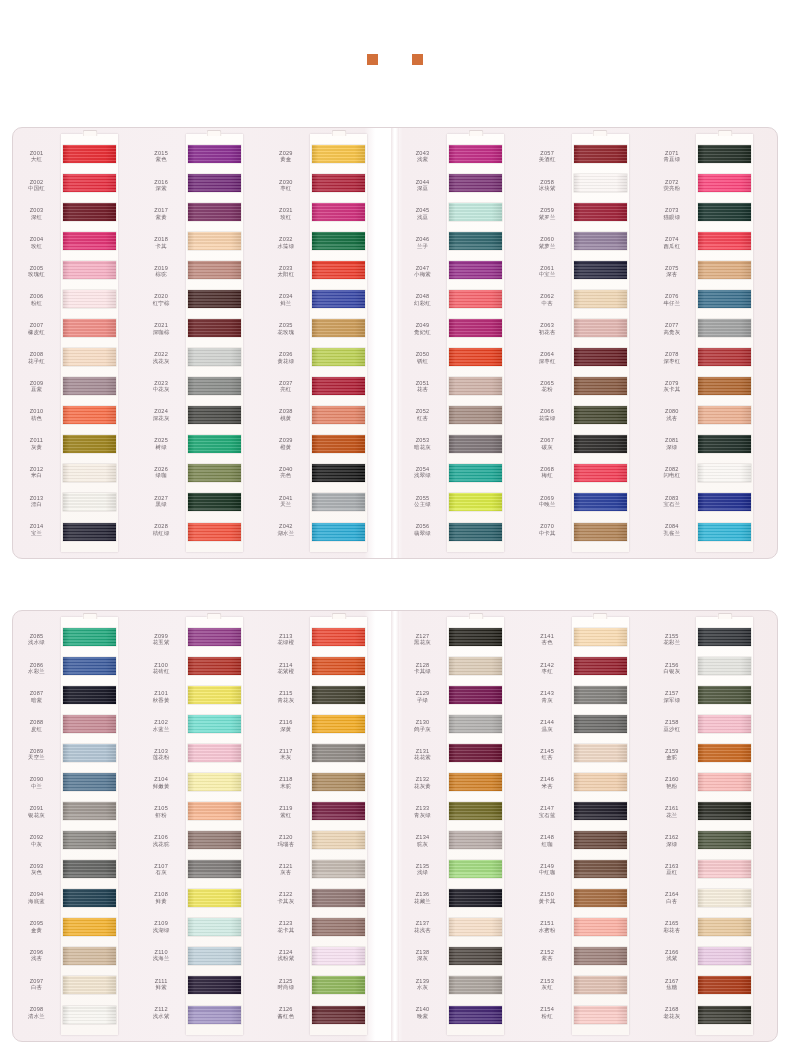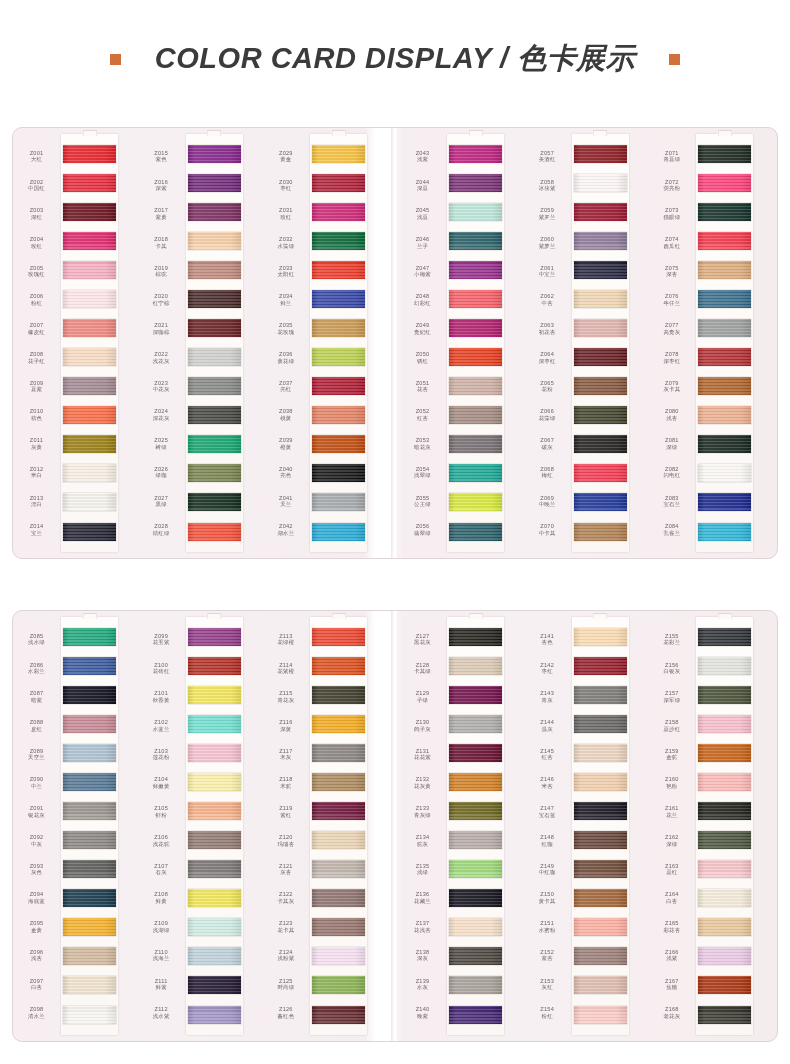--- a/index.html
+++ b/index.html
@@ -152,23 +152,20 @@
     pointer-events: none;
   }
 </style>
 </head>
 <body>
 
 <div id="page">
 
   <div class="header">
     <span class="bullet" style="background: rgb(210, 112, 58);"></span>
-    <div class="header-title">
-      <span>COLOR CARD DISPLAY / </span><span class="cn">色卡展示</span>
-    </div>
     <span class="bullet" style="background: rgb(210, 112, 58);"></span>
   </div>
 
   <div class="card" id="card-top">
     <div class="card-inner">
       <div class="page-half">
           <div class="col">
             <div class="col-labels">
               <div class="lbl">
                 <span class="code">Z001</span>

